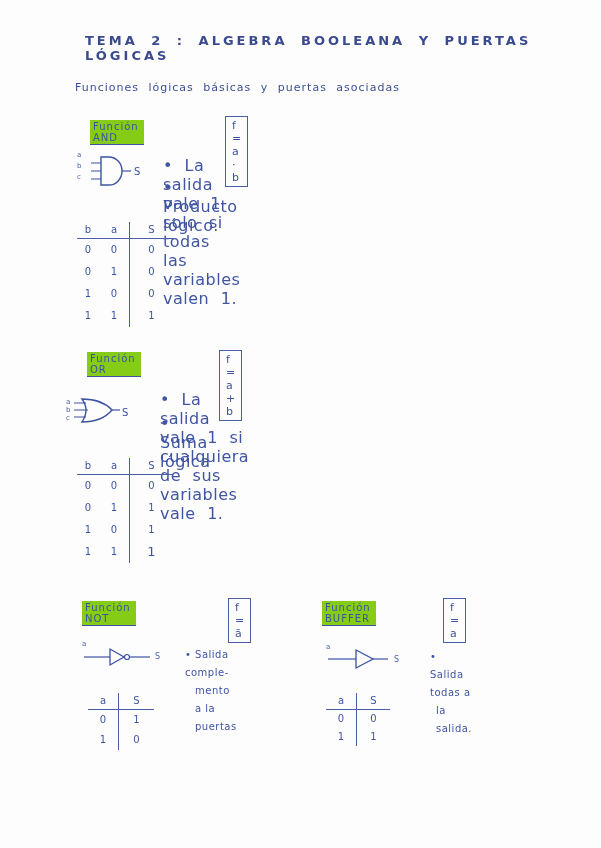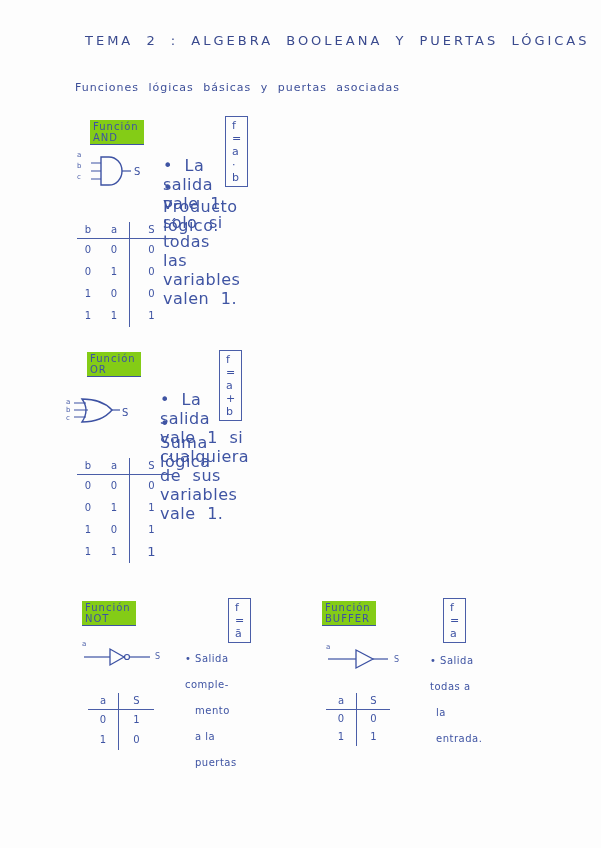--- a/index.html
+++ b/index.html
@@ -3,33 +3,33 @@
 <meta charset="utf-8">
 <style>
   html, body { margin: 0; padding: 0; }
   body {
     width: 601px; height: 848px; position: relative; overflow: hidden;
     background: #fdfdfd;
     font-family: "DejaVu Sans", sans-serif;
     color: #3a4fa0;
   }
   .abs { position: absolute; }
-  .title { font-size: 13px; letter-spacing: 3px; color: #3a4a8e; top: 33px; left: 85px; word-spacing: 6px; }
+  .title { font-size: 13px; letter-spacing: 3px; color: #3a4a8e; top: 33px; left: 85px; word-spacing: 6px; font-weight: bold; }
   .subtitle { font-size: 11px; top: 81px; left: 75px; letter-spacing: 1px; word-spacing: 5px; color: #3d4f99; }
   .section-label {
     font-size: 10px; letter-spacing: 1px; word-spacing: 10px;
     background: #84cc16; padding: 1px 5px 1px 3px;
     border-bottom: 1.5px solid #3d52a3; color: #3d52a3;
   }
   .formula {
     font-size: 11px; border: 1.2px solid #4a5ea8; padding: 2px 6px;
     word-spacing: 4px; color: #3d52a3; background: transparent;
   }
   .bullet { font-size: 16px; word-spacing: 6px; letter-spacing: 0.5px; color: #3f54a3; }
-  .note { font-size: 10px; line-height: 26px; letter-spacing: 0.5px; color: #3f54a3; }
+  .note { font-size: 10px; line-height: 18px; letter-spacing: 0.5px; color: #3f54a3; }
   table.tt { border-collapse: collapse; font-size: 10px; color: #3f54a3; }
   table.tt th { font-weight: normal; padding: 2px 0 3px 0; border-bottom: 1.3px solid #4a5ea8; }
   table.tt td { text-align: center; padding: 0; }
   table.tt .sep { border-left: 1.3px solid #4a5ea8; }
   svg { overflow: visible; }
   .pin { font-size: 7px; color: #4a5ea8; }
 </style>
 </head>
 <body>
 
@@ -190,21 +190,21 @@
     <svg width="80" height="24" style="position:absolute;left:0;top:0;">
       <path d="M2 12 H30" stroke="#3d52a3" stroke-width="1.2"></path>
       <path d="M30 3 L30 21 L47 12 Z" stroke="#3d52a3" stroke-width="1.3" fill="none"></path>
       <path d="M47 12 H62" stroke="#3d52a3" stroke-width="1.2"></path>
     </svg>
     <span class="abs pin" style="left:68px;top:8px;font-size:8px;">S</span>
   </div>
 
   <div class="abs note" style="left:430px;top:648px;">
     <div>• Salida todas a</div>
-    <div style="padding-left:6px;">la entrada.</div>
+    <div style="padding-left:6px;">la salida.</div>
   </div>
 
   <table class="abs tt" style="left:326px;top:693px;width:64px;">
     <thead>
         <tr>
       <th style="width:30px;">a</th>
       <th class="sep">S</th>
     </tr>
       </thead>
     <tbody>

